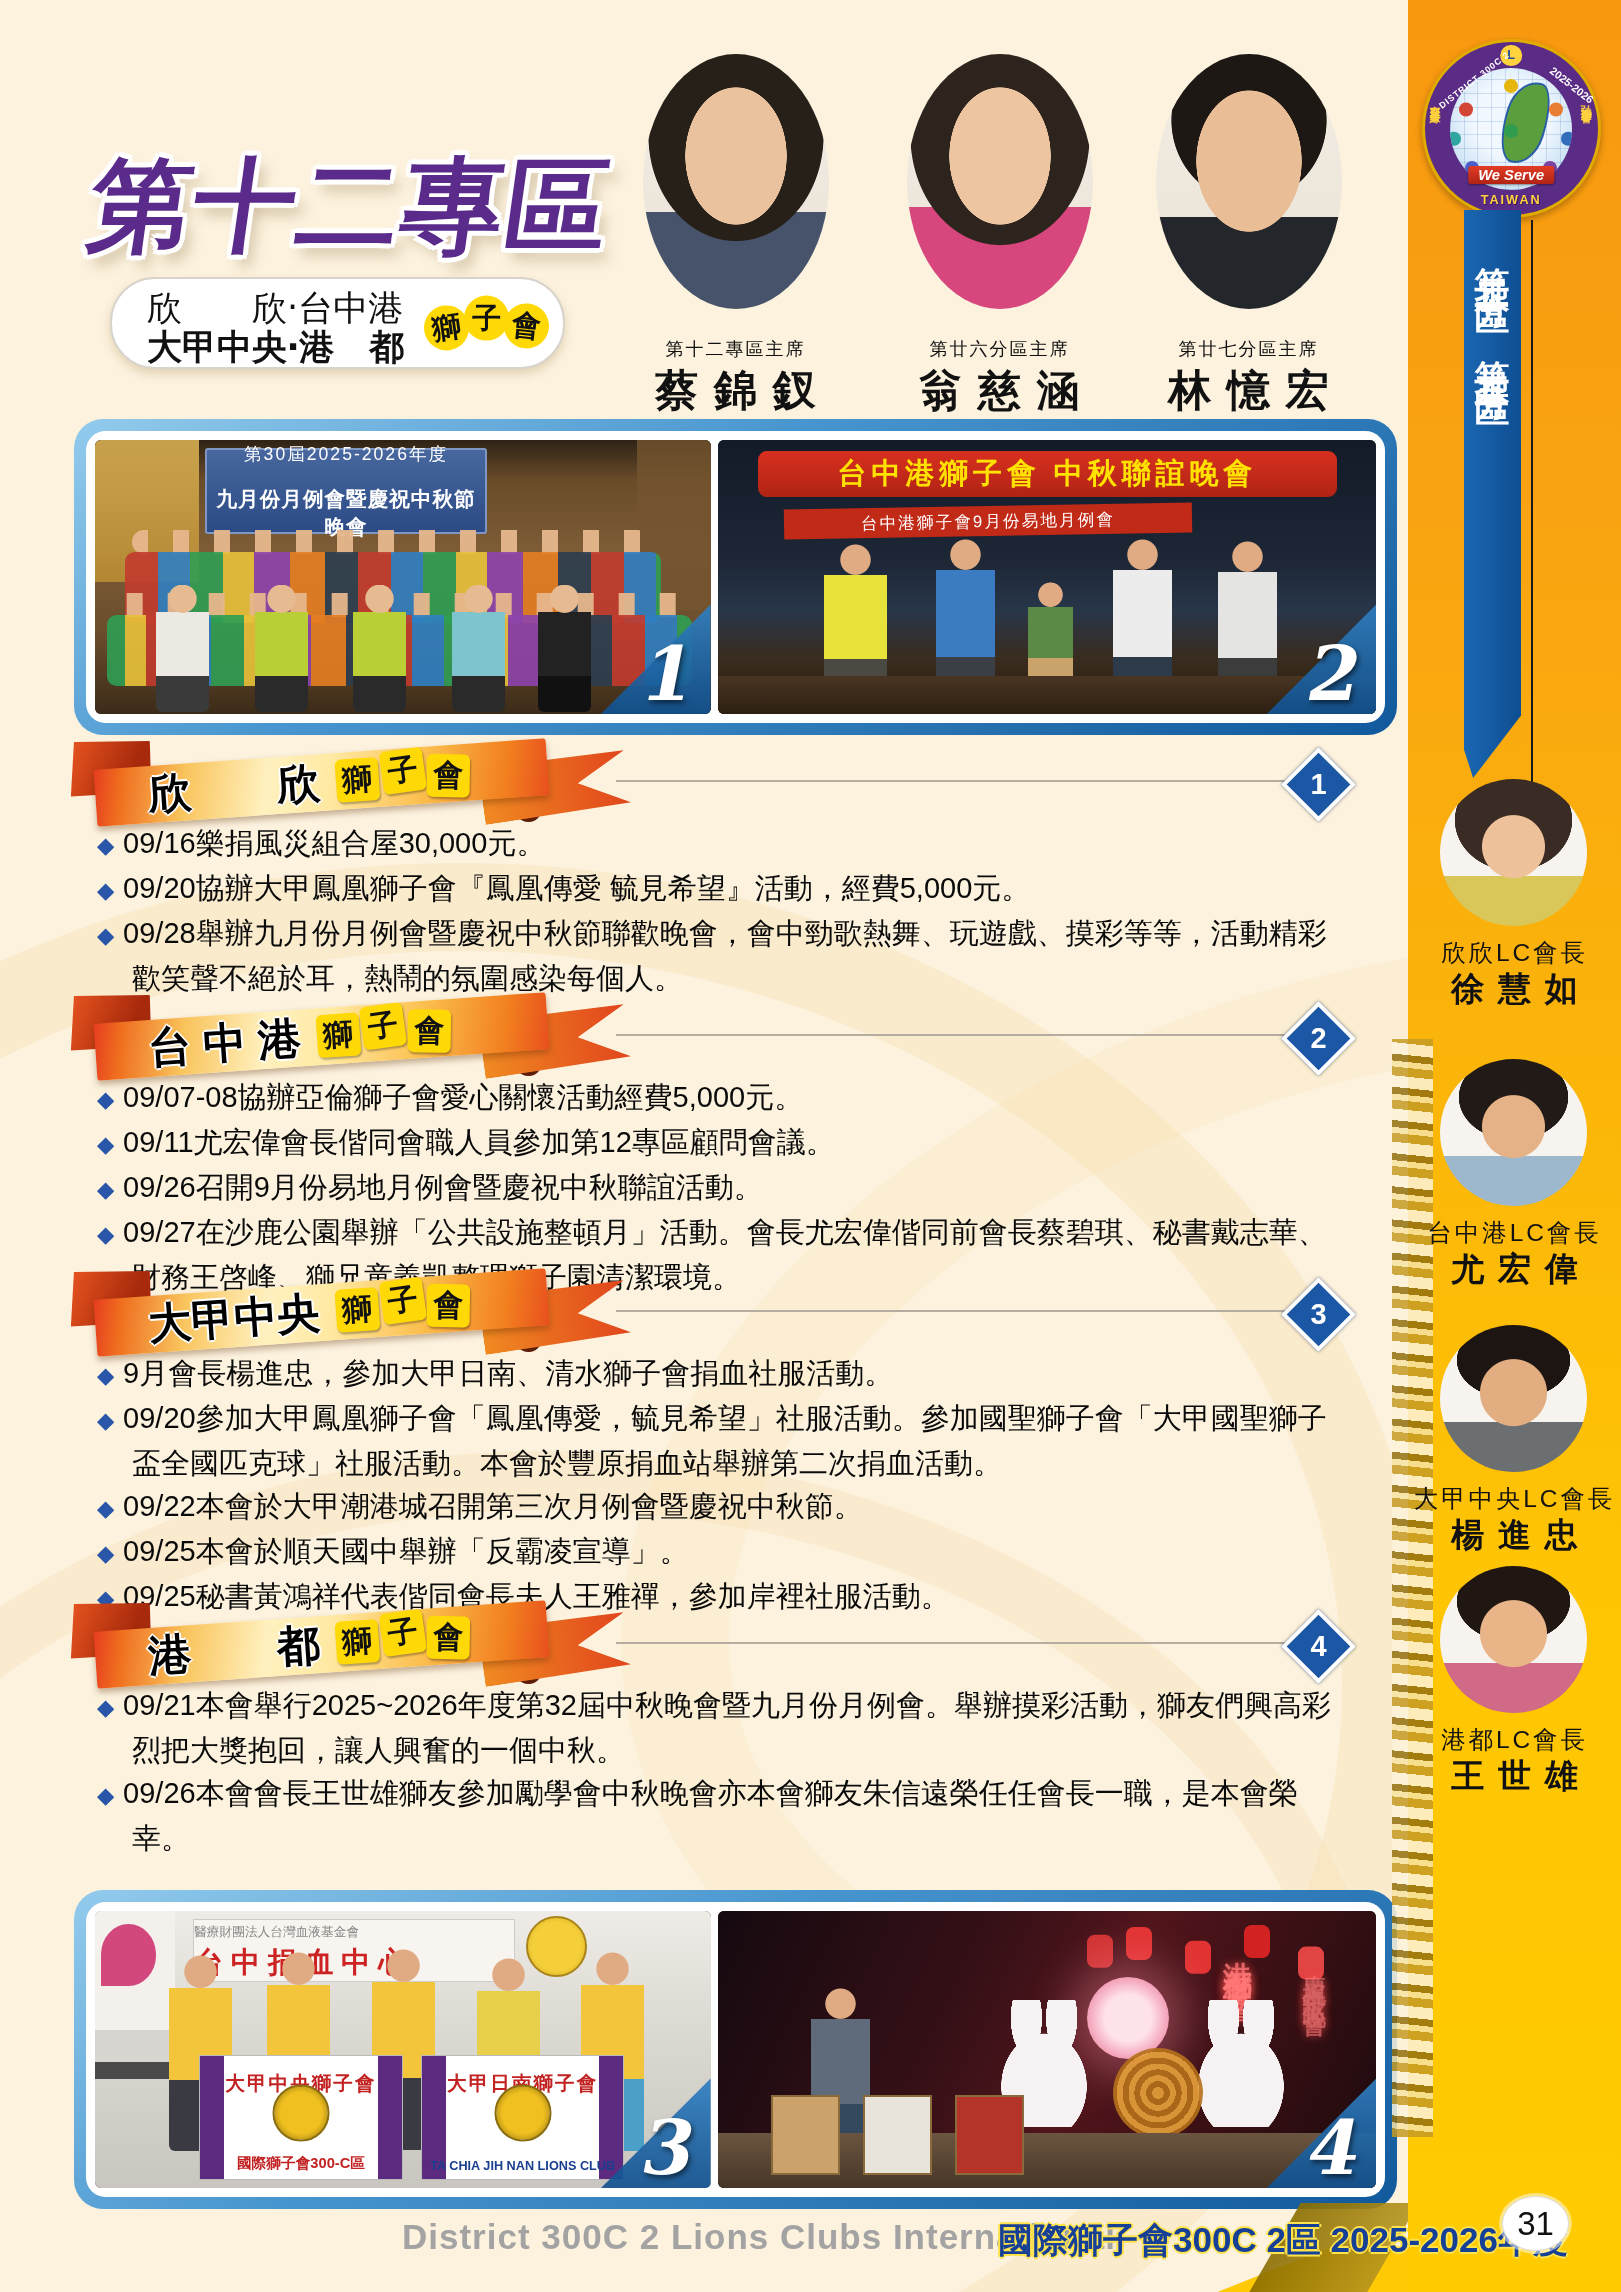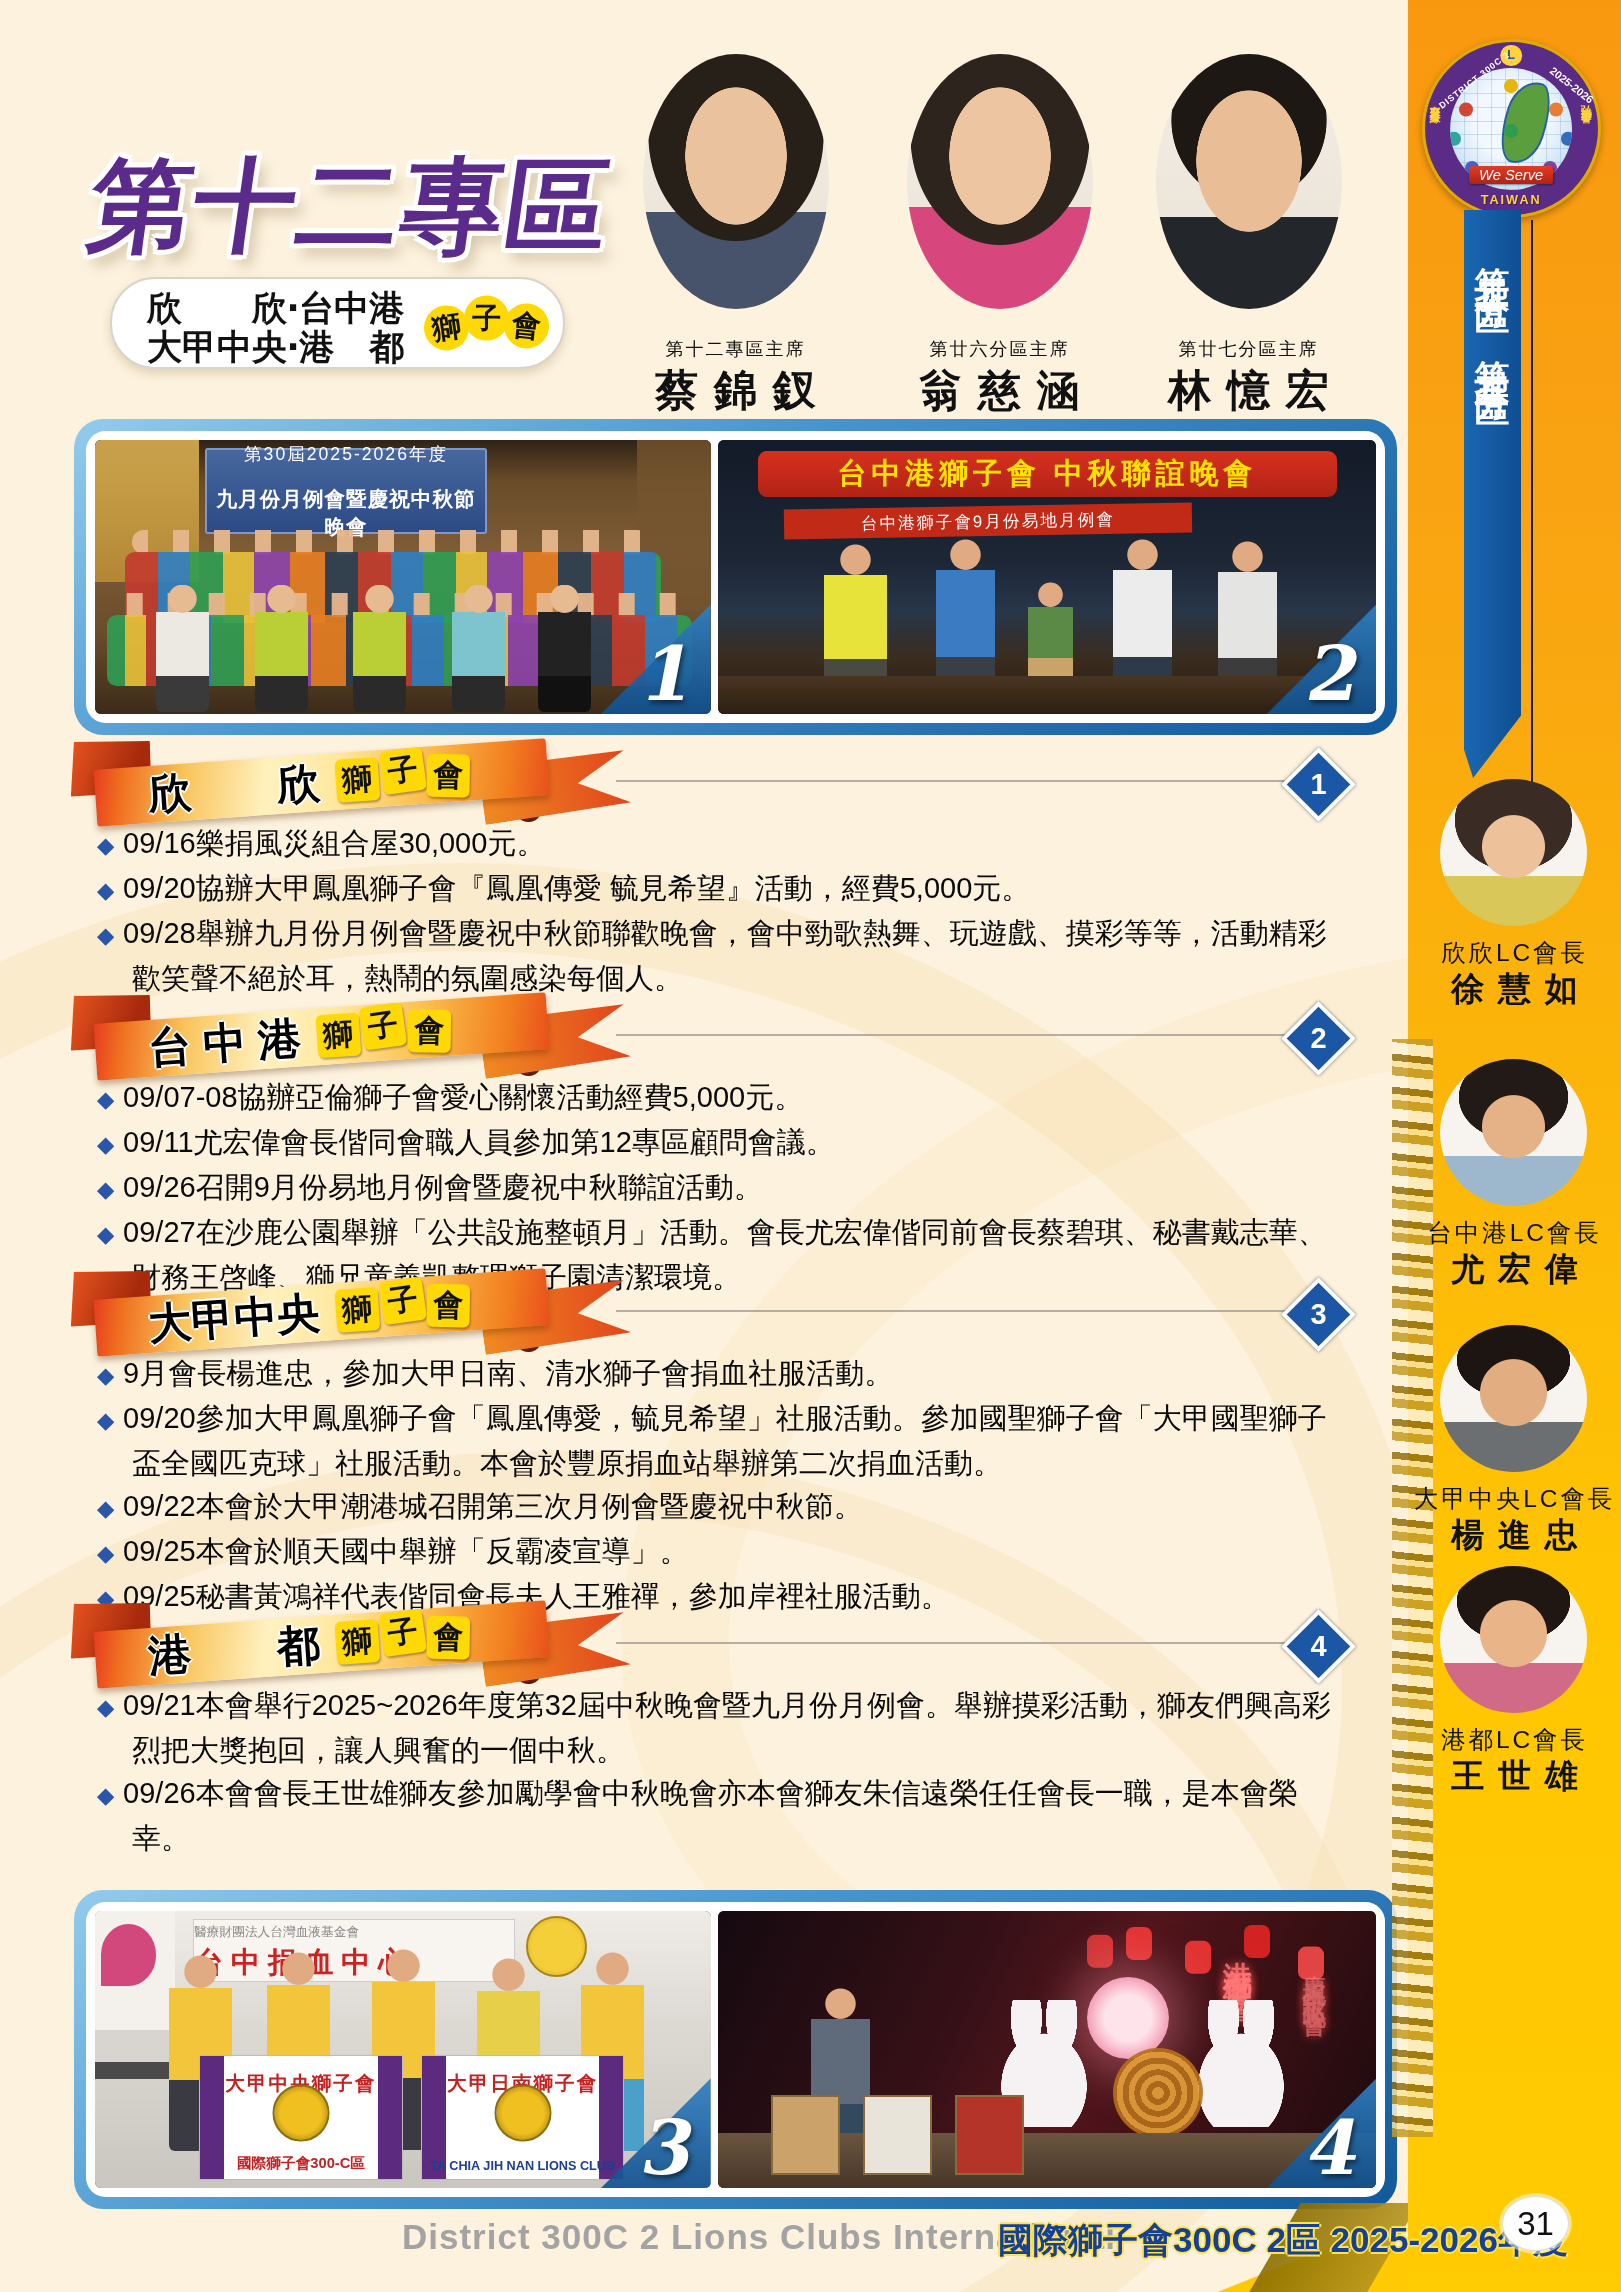--- a/index.html
+++ b/index.html
@@ -23,21 +23,21 @@
   .logo-inner{position:absolute;inset:25.5px;border-radius:50%;overflow:hidden;
         background:repeating-linear-gradient(0deg,rgba(90,140,190,.25) 0 1px,transparent 1px 13.7px),
                    repeating-linear-gradient(90deg,rgba(90,140,190,.25) 0 1px,transparent 1px 13.7px),
                    radial-gradient(circle at 50% 42%,#f2f8ff 0 40%,#cfe4f5 70%,#b9d4ea)}
   .taiwan-blob{position:absolute;left:44%;top:10%;width:32%;height:66%;background:#5a9e3e;
         border:2px solid #2a5fa8;border-radius:60% 40% 55% 45%/40% 60% 40% 60%;transform:rotate(18deg)}
   .logo-dots{position:absolute;left:50%;top:52%;width:13.7px;height:13.7px;margin:-6.9px;border-radius:50%;background:#2e9e4f;opacity:.95;
         box-shadow:45px -21.6px 0 #e8762a,57px 7.8px 0 #2a67b8,39px 37px 0 #7a3b9e,
                    -45px -21.6px 0 #d23b2a,-57px 7.8px 0 #28a39b,-39px 37px 0 #4458c8,0 -45px 0 #e4b400}
   .weserve{position:absolute;left:50%;bottom:31px;transform:translateX(-50%);z-index:3;white-space:nowrap;
-        background:linear-gradient(#e23c24,#b02315);color:#fff;font-style:italic;font-weight:normal;
+        background:linear-gradient(#e23c24,#b02315);color:#fff;font-style:italic;font-weight:bold;
         font-size:14.7px;padding:1px 9.8px;border-radius:2.9px;box-shadow:0 1px 2px rgba(0,0,0,.4)}
   .logo-taiwan{position:absolute;left:0;right:0;bottom:7.8px;text-align:center;color:#ffd23e;font-weight:bold;
         font-size:12.7px;letter-spacing:2px;z-index:3;text-shadow:1px 1px 0 #3a1c5e}
   .logo-district{position:absolute;left:5.9px;top:33px;color:#fff;font-size:8.8px;font-weight:bold;
         transform:rotate(-38deg);letter-spacing:1px;z-index:3;white-space:nowrap}
   .logo-years{position:absolute;right:0px;top:37px;color:#fff;font-size:10.8px;font-weight:bold;transform:rotate(38deg);z-index:3}
   .logo-side{position:absolute;writing-mode:vertical-rl;text-orientation:upright;color:#ffd23e;
         font-size:10.8px;font-weight:bold;z-index:3;letter-spacing:2px}
   .logo-l{position:absolute;left:50%;top:2.9px;transform:translateX(-50%);width:21.6px;height:21.6px;border-radius:50%;
         background:#ffd23e;color:#2a4fa0;font-weight:bold;font-size:12.7px;text-align:center;line-height:21.6px;z-index:3}
@@ -56,21 +56,21 @@
          padding-left:13.7px;font-family:"Liberation Serif","DejaVu Serif",serif}
 
   
   .title-main{position:absolute;left:90px;top:139px;font-size:102px;font-weight:900;color:#5b2b8c;
         transform:skewX(-8deg);letter-spacing:2px;white-space:nowrap;
         text-shadow:4.9px 0 0 #fff,-4.9px 0 0 #fff,0 4.9px 0 #fff,0 -4.9px 0 #fff,
                     3.9px 3.9px 0 #fff,-3.9px 3.9px 0 #fff,3.9px -3.9px 0 #fff,-3.9px -3.9px 0 #fff,
                     8.8px 10.8px 13.7px rgba(120,90,40,.35)}
   .pill{position:absolute;left:110px;top:277px;width:451px;height:88px;background:#fff;
         border:2px solid #d8d4cc;border-radius:45px;box-shadow:0 4.9px 9.8px rgba(150,120,60,.25)}
-  .pill-l1{position:absolute;left:35px;top:5.9px;font-size:35px;font-weight:bold;white-space:nowrap}
+  .pill-l1{position:absolute;left:35px;top:5.9px;font-size:35px;font-weight:normal;white-space:nowrap}
   .pill-l2{position:absolute;left:35px;top:45px;font-size:35px;font-weight:bold;white-space:nowrap}
   .pill-badge{position:absolute;right:13.7px;top:50%;transform:translateY(-50%);display:flex}
   .pb{width:45px;height:45px;border-radius:50%;background:#ffd906;color:#111;font-size:29px;font-weight:bold;
       display:flex;align-items:center;justify-content:center;margin-left:-4.9px}
   .pb1{transform:translateY(4.9px) rotate(-8deg)} .pb2{transform:translateY(-4.9px)} .pb3{transform:translateY(2.9px) rotate(6deg)}
 
   .chair{position:absolute;top:54px;width:255px;text-align:center}
   .oval{margin:0 auto;width:186px;height:255px;border-radius:50%;overflow:hidden;background:#efe9e0}
   .ctitle{margin-top:28px;font-size:18px;letter-spacing:2px}
   .cname{margin-top:1px;font-size:43px;font-weight:bold;font-family:"Liberation Serif","DejaVu Serif",serif;

